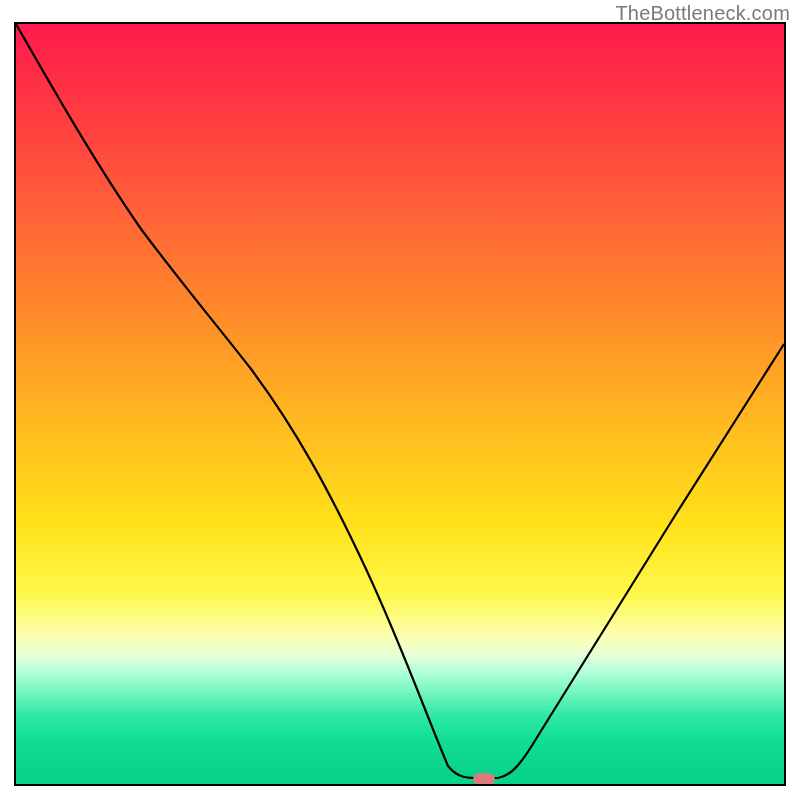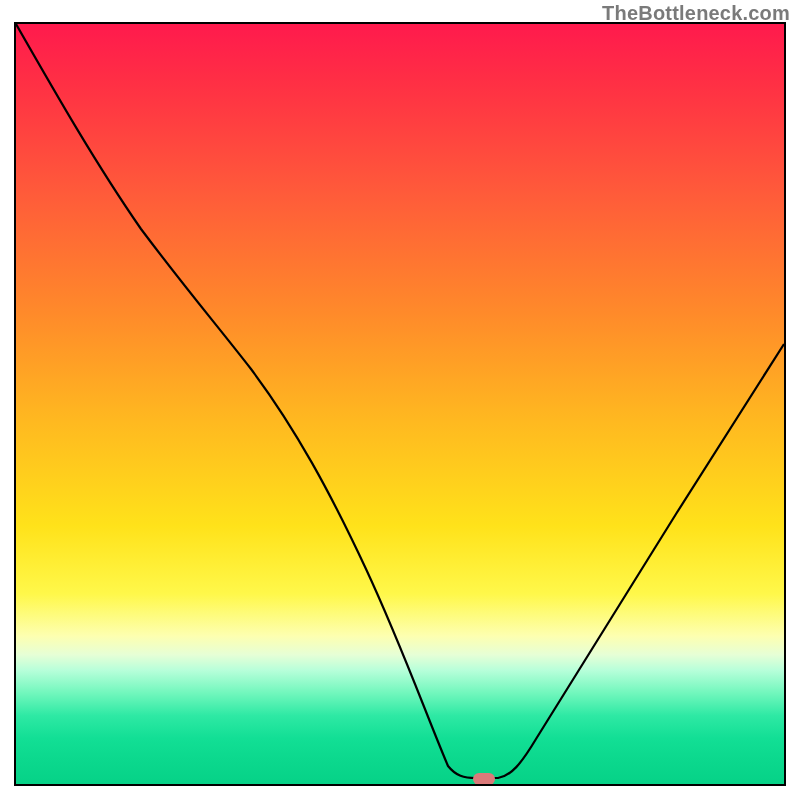--- a/index.html
+++ b/index.html
@@ -57,21 +57,21 @@
     border-radius: 6px;
     background: #db7a7a;
     transform: translate(-50%, -50%);
   }
   .watermark {
     position: absolute;
     top: 2px;
     right: 10px;
     color: #7a7a7a;
     font-size: 20px;
-    font-weight: 700;
+    font-weight: 400;
     letter-spacing: 0.2px;
   }
 </style>
 </head>
 <body>
 
 <div class="wrap">
   <div class="watermark">TheBottleneck.com</div>
 
   <div class="plot">

